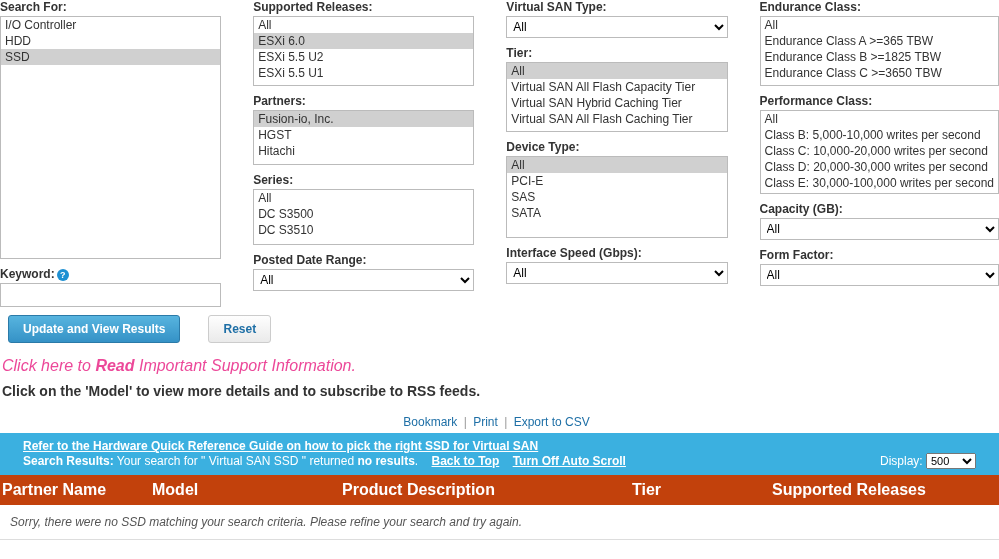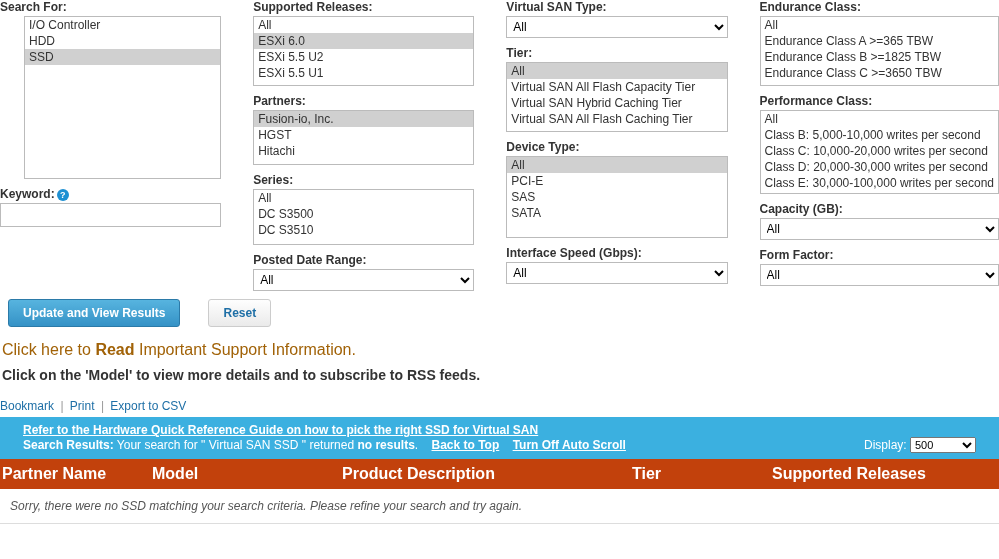--- a/index.html
+++ b/index.html
@@ -23,21 +23,21 @@
     margin-bottom: 2px;
     color: #333;
   }
   .listbox {
     border: 1px solid #bbb;
     background: #fff;
     height: 70px;
     overflow-y: scroll;
     font-size: 12px;
   }
-  .listbox.tall { height: 163px; margin-left: 24px; }
+  .listbox.tall { height: 243px; }
   .listbox .item {
     padding: 1px 4px;
     cursor: default;
     white-space: nowrap;
     overflow: hidden;
   }
   .listbox .item.selected { background: #d0d0d0; }
   select.drop {
     width: 100%;
     height: 22px;
@@ -83,30 +83,30 @@
   .btn-secondary {
     background: linear-gradient(#fefefe,#eaeaea);
     color: #1e6fa6;
     font-weight: bold;
   }
   .support-link {
     padding: 6px 2px 2px 2px;
     color: #1e6fa6;
     font-size: 16px;
   }
-  .support-link a { color: #a16207; text-decoration: none; }
+  .support-link a { color: #ec4899; text-decoration: none; font-style: italic; }
   .support-link strong { font-weight: bold; }
   .instruct {
     padding: 6px 2px 14px 2px;
     font-weight: bold;
     font-size: 14px;
     color: #333;
   }
   .export-row {
-    text-align: left;
+    text-align: center;
     padding: 2px 6px 4px 0;
     font-size: 12px;
   }
   .export-row a { color: #1e6fa6; text-decoration: none; }
   .export-row .sep { color: #999; margin: 0 3px; }
   .bluebar {
     background: #3bb0e0;
     padding: 6px 23px;
     color: #fff;
     font-size: 12px;
@@ -278,21 +278,21 @@
   <div class="row2">
     <div>
       <strong>Search Results:</strong><span> Your search for " Virtual SAN SSD " returned </span><strong>no results</strong><span>.</span>
       &nbsp;&nbsp;
       <a href="#">Back to Top</a>
       &nbsp;&nbsp;
       <a href="#">Turn Off Auto Scroll</a>
     </div>
     <div>
       <span>Display:</span>
-      <select style="width:66px">
+      <select style="width:50px">
         <option>500</option>
       </select>
     </div>
   </div>
 </div>
 
 <div class="tbl-head">
   <div>Partner Name</div>
   <div>Model</div>
   <div>Product Description</div>

